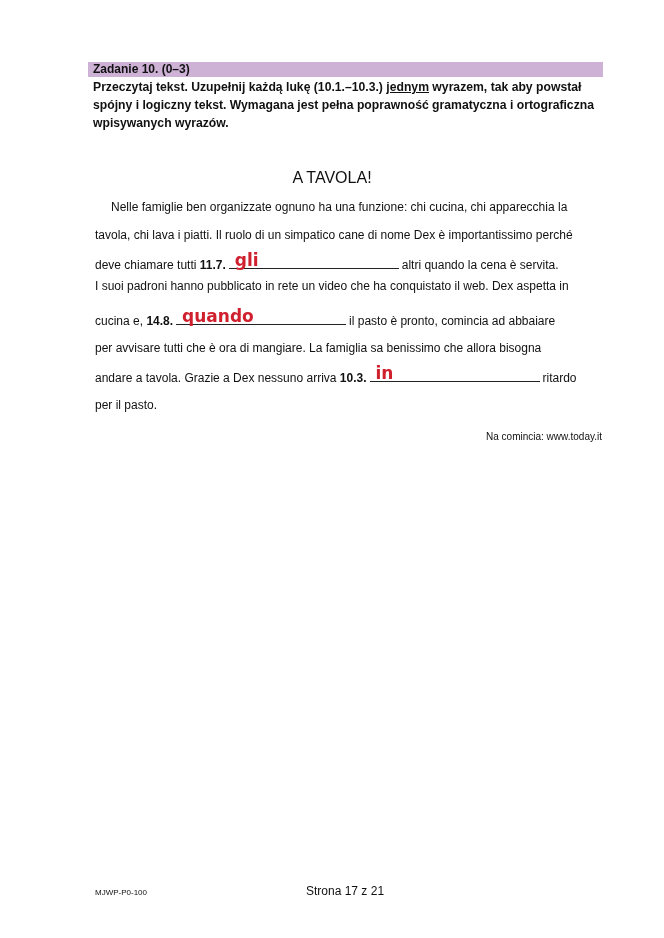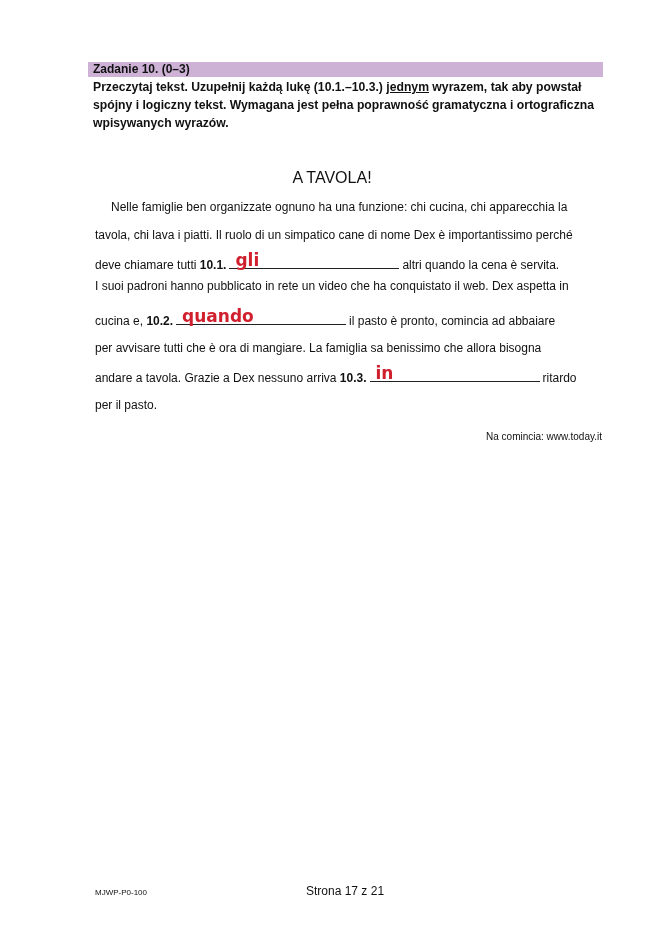--- a/index.html
+++ b/index.html
@@ -114,27 +114,27 @@
   <div>spójny i logiczny tekst. Wymagana jest pełna poprawność gramatyczna i ortograficzna</div>
   <div>wpisywanych wyrazów.</div>
 </div>
 
 <div class="title">A TAVOLA!</div>
 
 <div class="line indent" style="top:199px">Nelle famiglie ben organizzate ognuno ha una funzione: chi cucina, chi apparecchia la</div>
 <div class="line" style="top:227px">tavola, chi lava i piatti. Il ruolo di un simpatico cane di nome Dex è importantissimo perché</div>
 
 <div class="line" style="top:256px">
-  <span>deve chiamare tutti </span><span class="num">10.1.</span><span class="blank" style="width:170px"><span class="answer">gli</span></span><span>altri quando la cena è servita.</span>
+  <span>deve chiamare tutti </span><span class="num">11.7.</span><span class="blank" style="width:170px"><span class="answer">gli</span></span><span>altri quando la cena è servita.</span>
 </div>
 
 <div class="line" style="top:278px">I suoi padroni hanno pubblicato in rete un video che ha conquistato il web. Dex aspetta in</div>
 
 <div class="line" style="top:312px">
-  <span>cucina e, </span><span class="num">10.2.</span><span class="blank" style="width:170px"><span class="answer">quando</span></span><span>il pasto è pronto, comincia ad abbaiare</span>
+  <span>cucina e, </span><span class="num">14.8.</span><span class="blank" style="width:170px"><span class="answer">quando</span></span><span>il pasto è pronto, comincia ad abbaiare</span>
 </div>
 
 <div class="line" style="top:340px">per avvisare tutti che è ora di mangiare. La famiglia sa benissimo che allora bisogna</div>
 
 <div class="line" style="top:369px">
   <span>andare a tavola. Grazie a Dex nessuno arriva </span><span class="num">10.3.</span><span class="blank" style="width:170px"><span class="answer">in</span></span><span>ritardo</span>
 </div>
 
 <div class="line" style="top:397px">per il pasto.</div>
 

